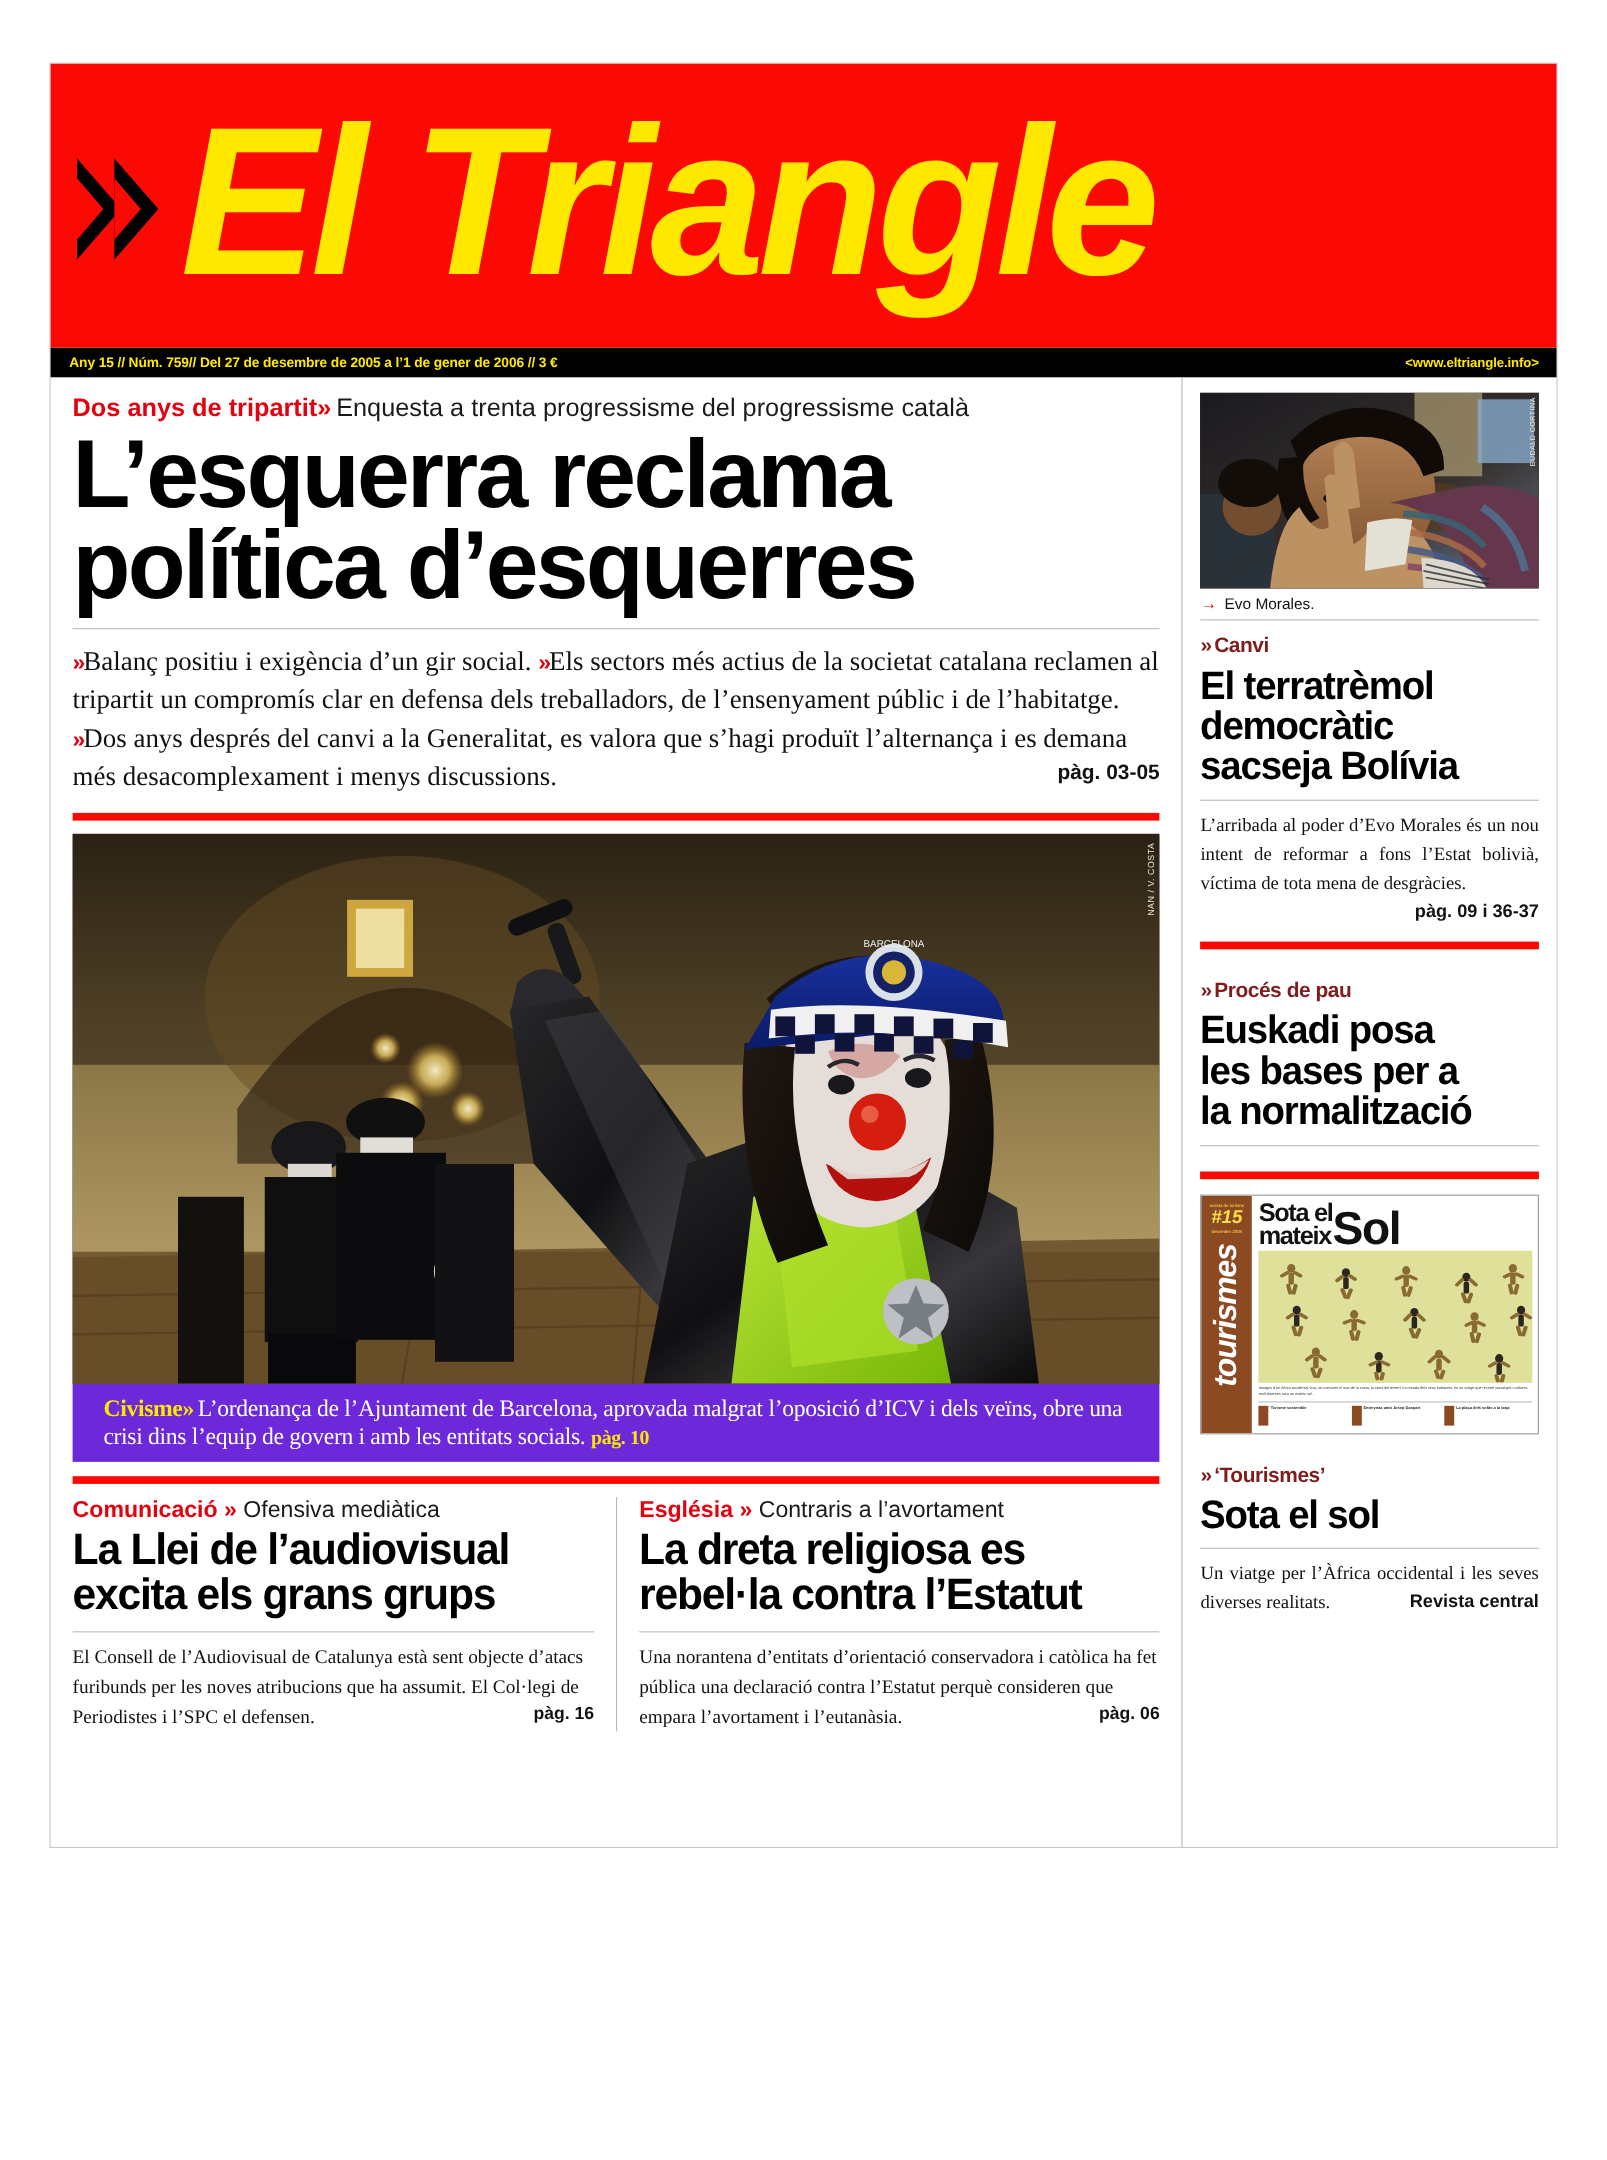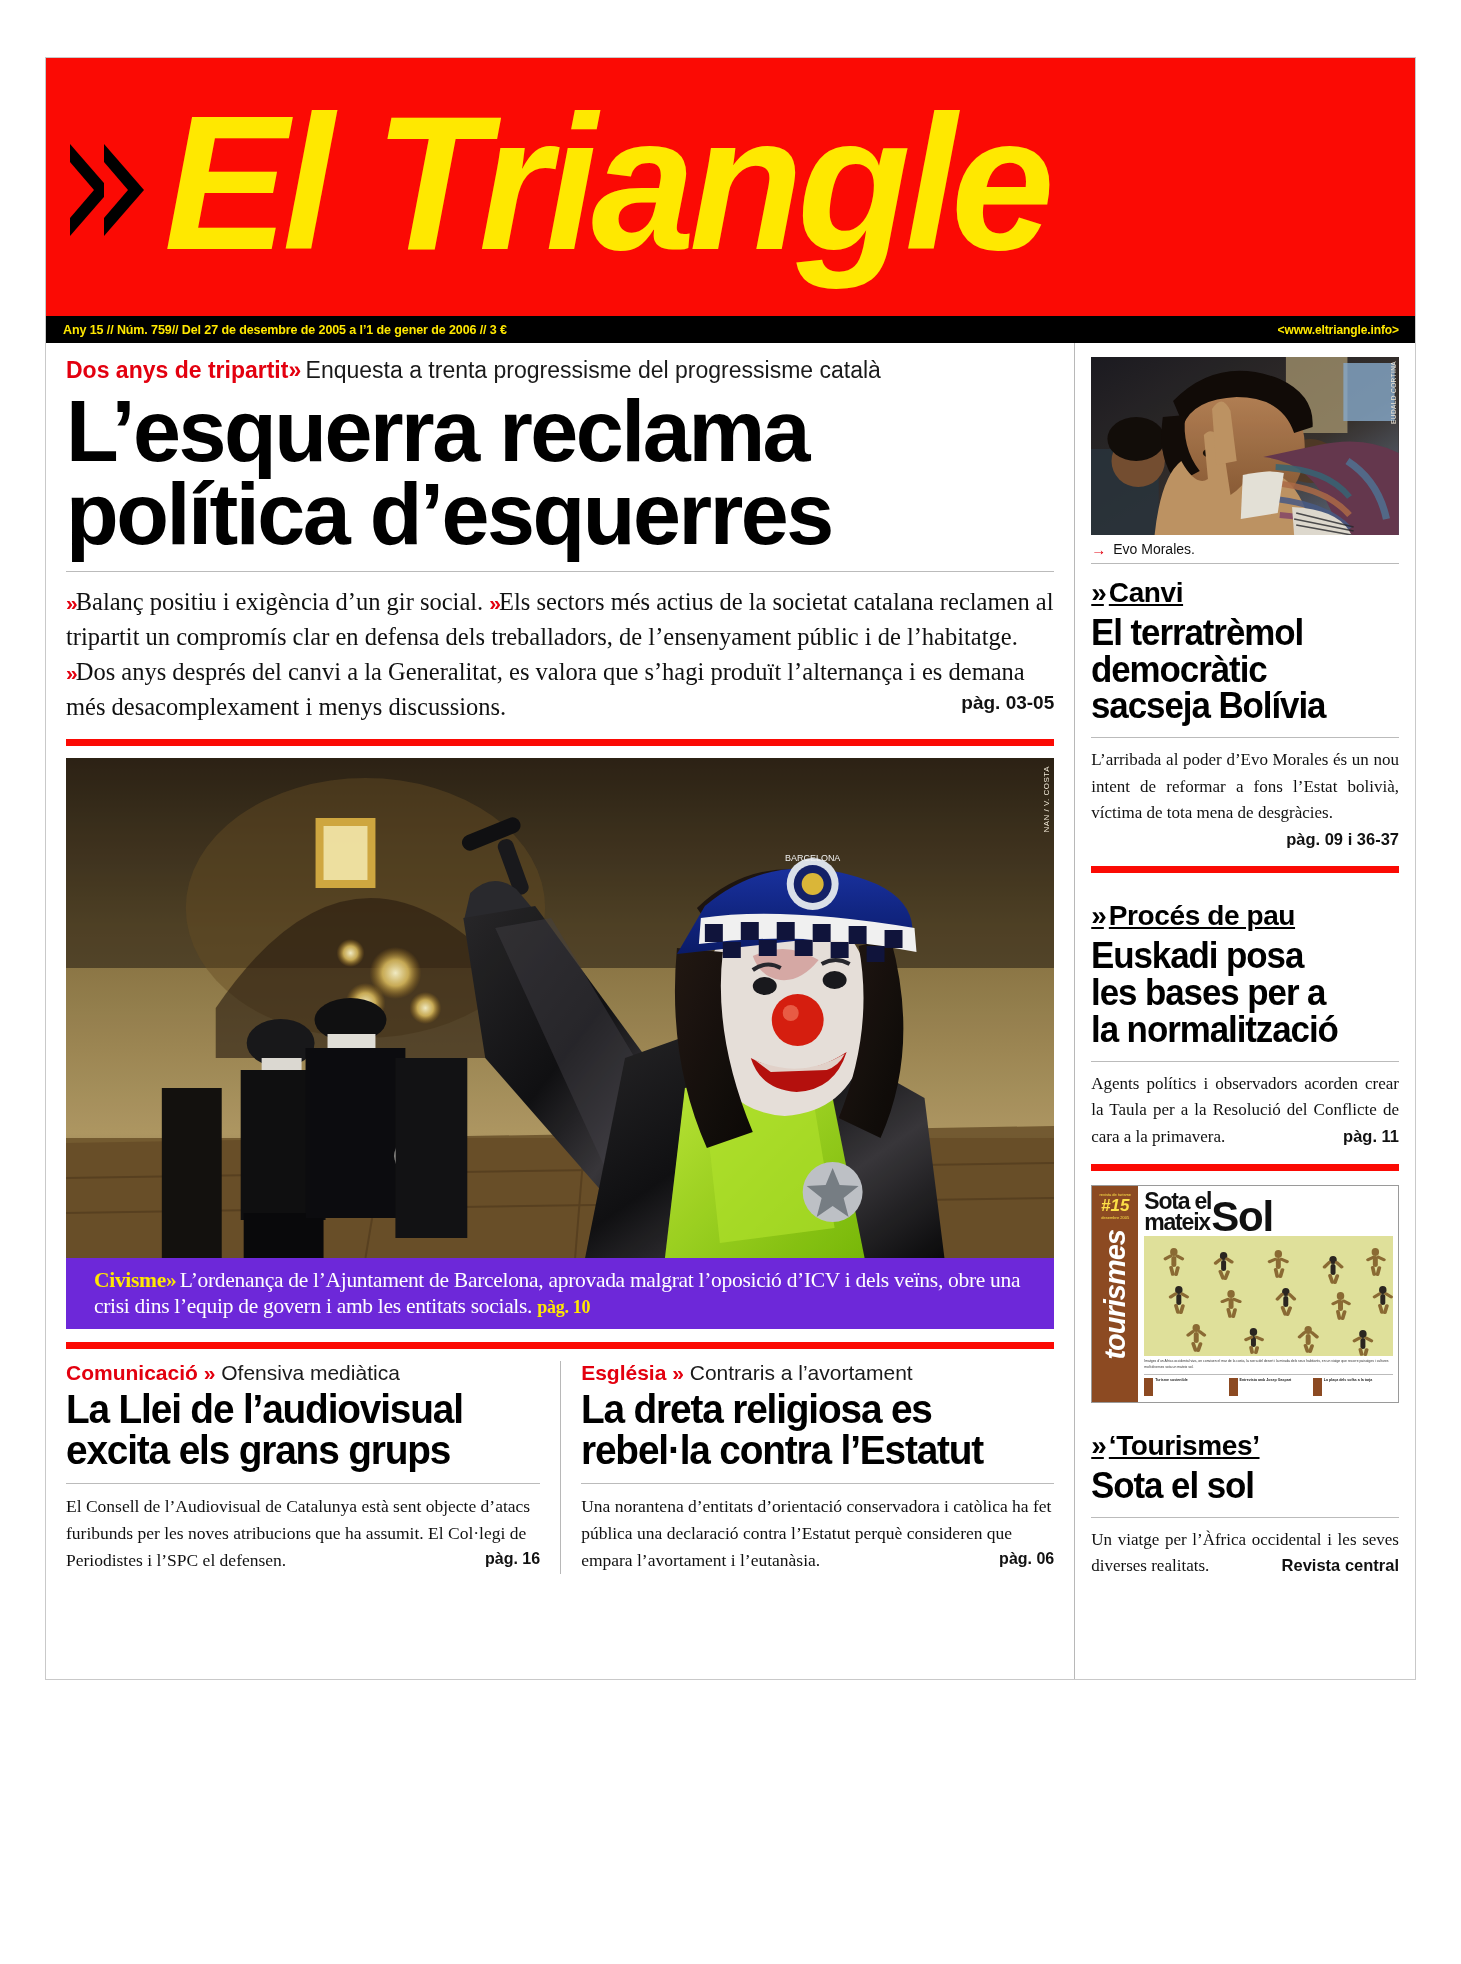--- a/index.html
+++ b/index.html
@@ -227,22 +227,22 @@
   .photo-caption {
     border-bottom:1px solid #b9b9b9;
     padding:6px 0 6px 0;
     font-size:14px;
     color:#111;
     display:flex; align-items:center; gap:7px;
   }
   .arrow-ico { color:#e3000f; font-size:15px; font-weight:700; line-height:1; }
 
   .rkicker {
-    color:#000000; font-weight:700; font-size:28px;
-    margin:13px 0 6px 0; letter-spacing:-0.4px;text-decoration:underline;
+    color:#7f1d1d; font-weight:700; font-size:19px;
+    margin:13px 0 6px 0; letter-spacing:-0.4px;
   }
   .rkicker .rc { letter-spacing:-3px; margin-right:5px; }
   .rhead {
     font-weight:700; font-size:36px; line-height:1.02;
     letter-spacing:-1.1px; color:#000; margin:0;
     transform:scaleX(0.97); transform-origin:left top;
   }
   .r-rule { border:0; border-top:1px solid #bbb; margin:12px 0 9px 0; }
   .rbody {
     font-family:"Liberation Serif", serif;
@@ -585,24 +585,20 @@
       <div class="rblock">
         <div class="rkicker">
           <span class="rc">»</span><span>Procés de pau</span>
         </div>
         <div class="rhead">
           <div>Euskadi posa</div>
           <div>les bases per a</div>
           <div>la normalització</div>
         </div>
         <hr class="r-rule">
-        <div class="rbody">
-          <span>Agents polítics i observadors acorden crear la Taula per a la Resolució del Conflicte de cara a la primavera.</span>
-          <span class="pag">pàg. 11</span>
-        </div>
       </div>
 
       <div class="r-redsep"></div>
 
       <div class="magwrap">
         <div class="magcover">
           <div class="mag-spine">
             <div class="mag-issue">
               <span class="tiny">revista de turisme</span>
               <span class="hash">#15</span>

